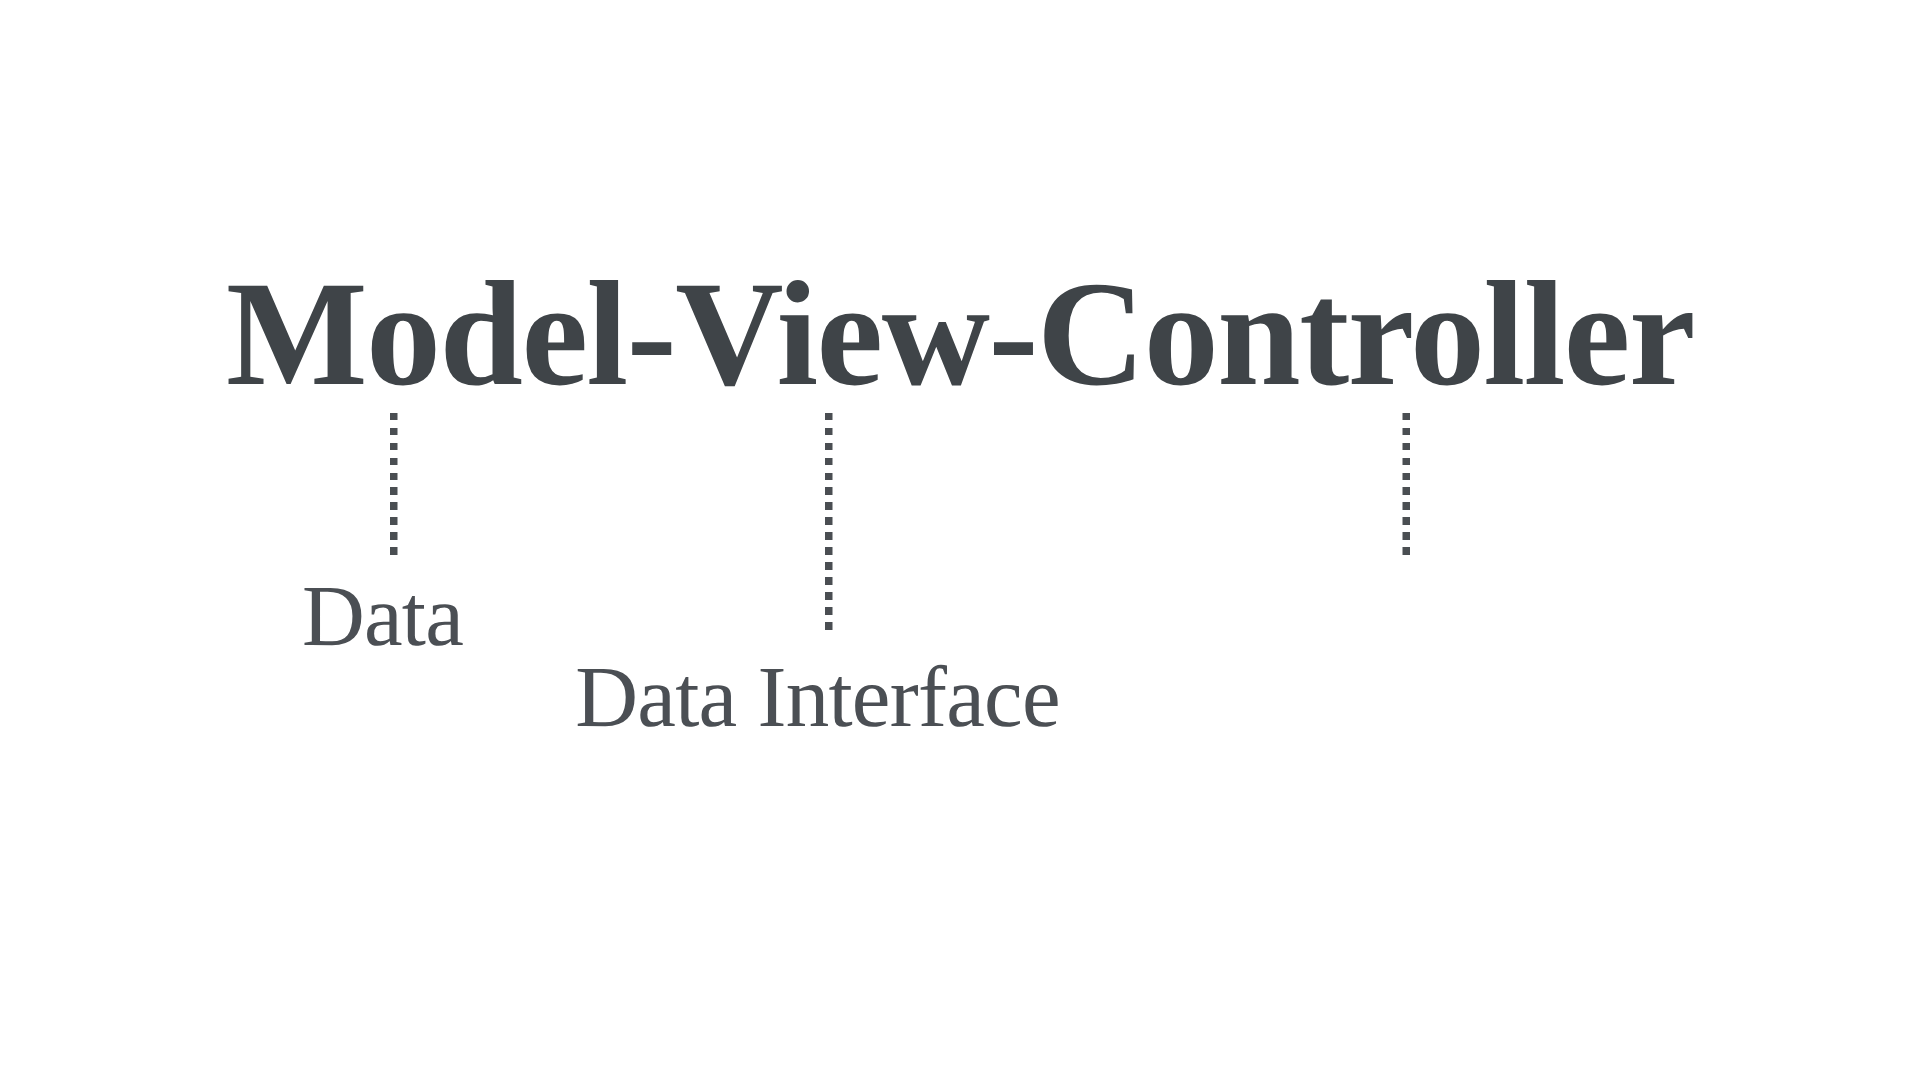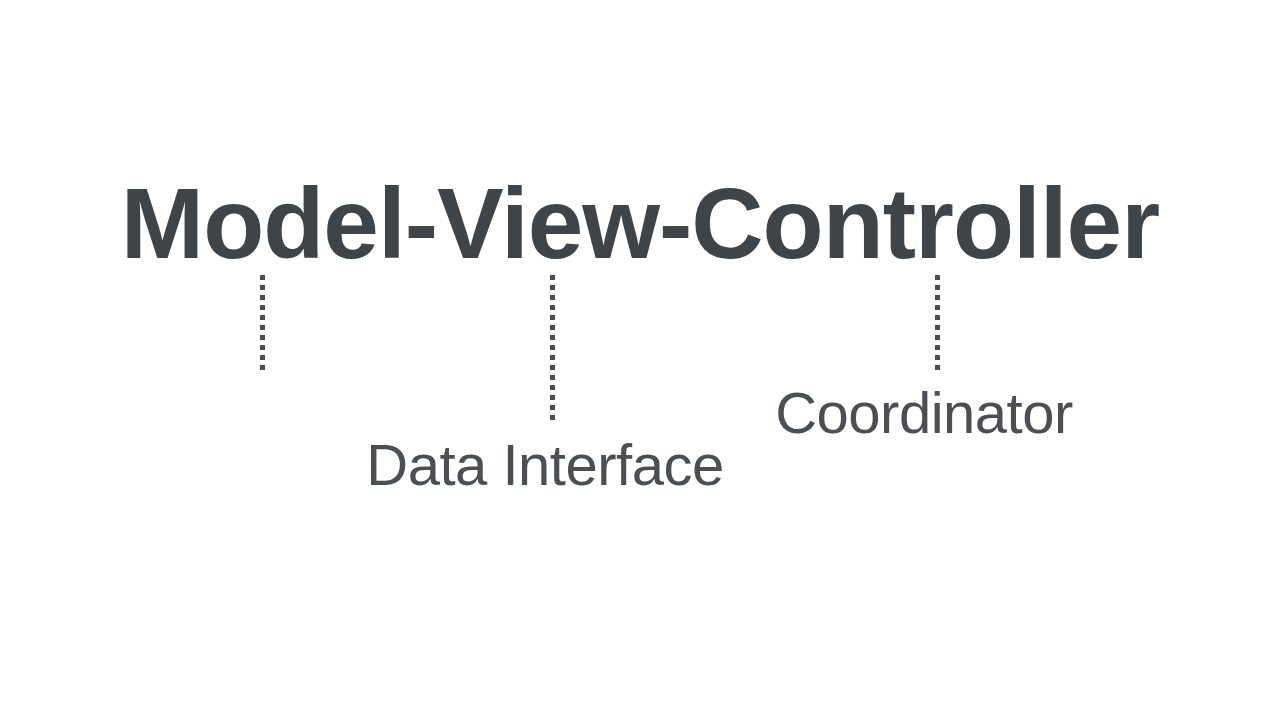--- a/index.html
+++ b/index.html
@@ -6,21 +6,21 @@
     margin: 0;
     padding: 0;
     background: #ffffff;
   }
   .stage {
     position: relative;
     width: 1280px;
     height: 720px;
     background: var(--page_background, #ffffff);
     overflow: hidden;
-    font-family: Liberation Sans, sans-serif;
+    font-family: Liberation Serif, serif;
   }
   .title {
     position: absolute;
     left: 0;
     right: 0;
     top: 173px;
     margin: 0;
     text-align: center;
     font-size: 100px;
     line-height: 1;
@@ -63,18 +63,18 @@
 <div class="stage">
 
   <h1 class="title">Model-View-Controller</h1>
 
   <div class="connector c-model"></div>
 
   <div class="connector c-view"></div>
 
   <div class="connector c-controller"></div>
 
+  <div class="label l-data">Data</div>
 
   <div class="label l-user-interface">Data Interface</div>
 
-  <div class="label l-coordinator">Coordinator</div>
 
 </div>
 
 </body></html>

